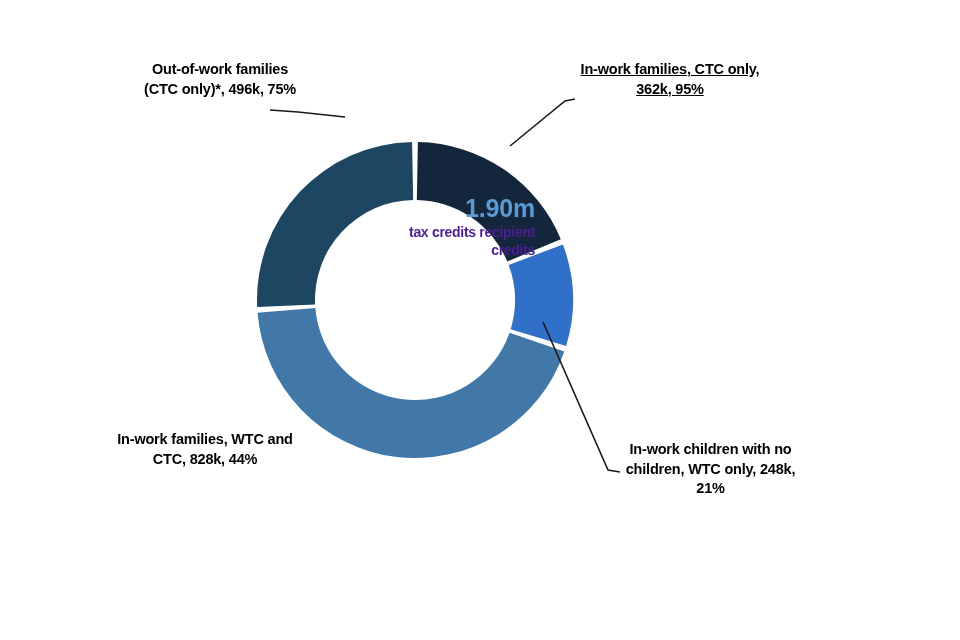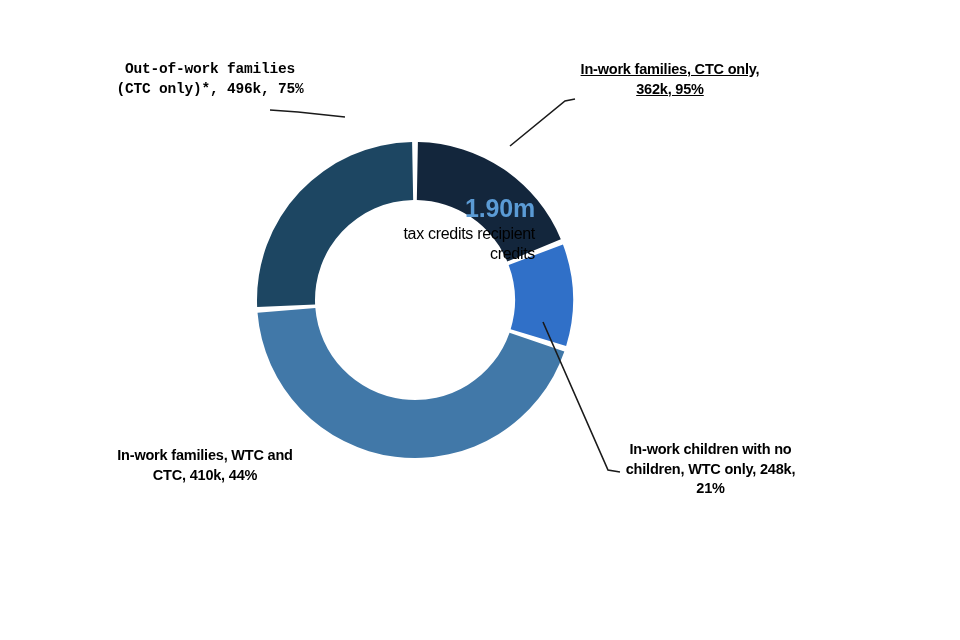--- a/index.html
+++ b/index.html
@@ -37,37 +37,37 @@
     text-align: right;
     line-height: 1.28;
   }
   .center-total {
     font-size: 25px;
     font-weight: bold;
     color: #5b9bd5;
     letter-spacing: -0.2px;
   }
   .center-caption {
-    font-size: 16px;
-    font-weight: normal;
-    color: #000000;
+    font-size: 14px;
+    font-weight: bold;
+    color: #4c1d95;
     letter-spacing: -0.3px;
   }
   .seg-label {
     position: absolute;
     font-size: 14.5px;
     font-weight: bold;
     color: #000000;
     text-align: center;
     line-height: 1.35;
     letter-spacing: -0.2px;
   }
-  .label-out-of-work  { left: 95px;  top: 60px;  width: 230px; font-family: Liberation Mono, monospace; }
+  .label-out-of-work  { left: 105px;  top: 60px;  width: 230px; }
   .label-ctc-only     { left: 556px; top: 60px;  width: 228px; text-decoration: underline; }
-  .label-wtc-ctc      { left: 80px;  top: 430px; width: 250px; margin-top: 16px; }
+  .label-wtc-ctc      { left: 80px;  top: 430px; width: 250px; }
   .label-no-children  { left: 598px; top: 440px; width: 225px; }
 </style>
 </head>
 <body>
 
 <div id="chart-root">
 
   <svg class="donut-svg" viewBox="0 0 960 640">
     <g>
       <path id="slice-0" d="M 417.90 142.03 A 158 158 0 0 1 560.81 239.15 L 507.29 261.49 A 100 100 0 0 0 416.83 200.02 Z" fill="#13263c"></path>
@@ -93,21 +93,21 @@
     <div>(CTC only)*, 496k, 75%</div>
   </div>
 
   <div class="seg-label label-ctc-only">
     <div>In-work families, CTC only,</div>
     <div>362k, 95%</div>
   </div>
 
   <div class="seg-label label-wtc-ctc">
     <div>In-work families, WTC and</div>
-    <div>CTC, 410k, 44%</div>
+    <div>CTC, 828k, 44%</div>
   </div>
 
   <div class="seg-label label-no-children">
     <div>In-work children with no</div>
     <div>children, WTC only, 248k,</div>
     <div>21%</div>
   </div>
 
 </div>
 

